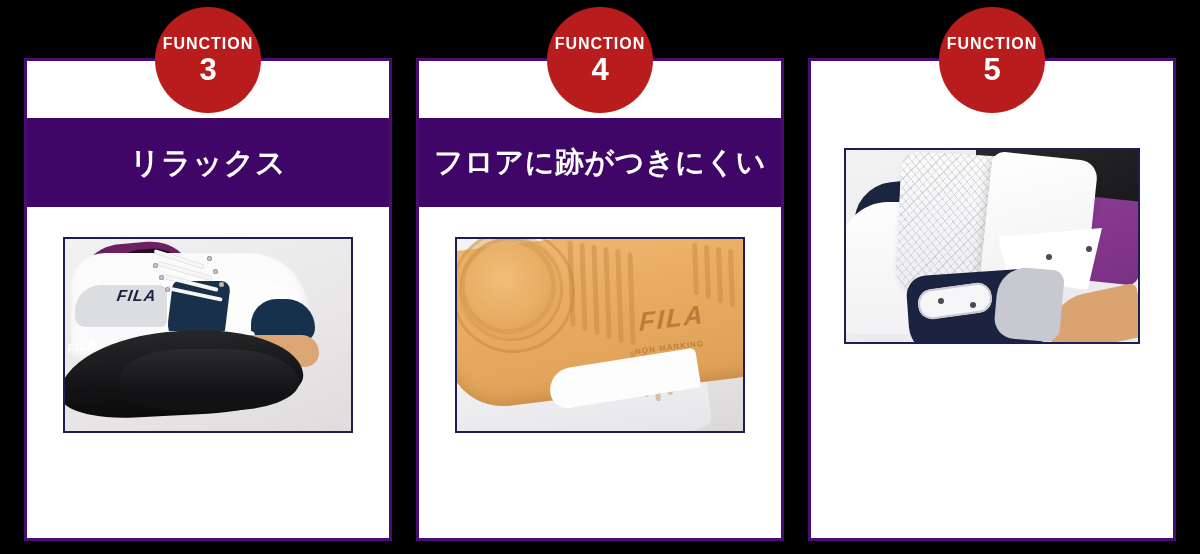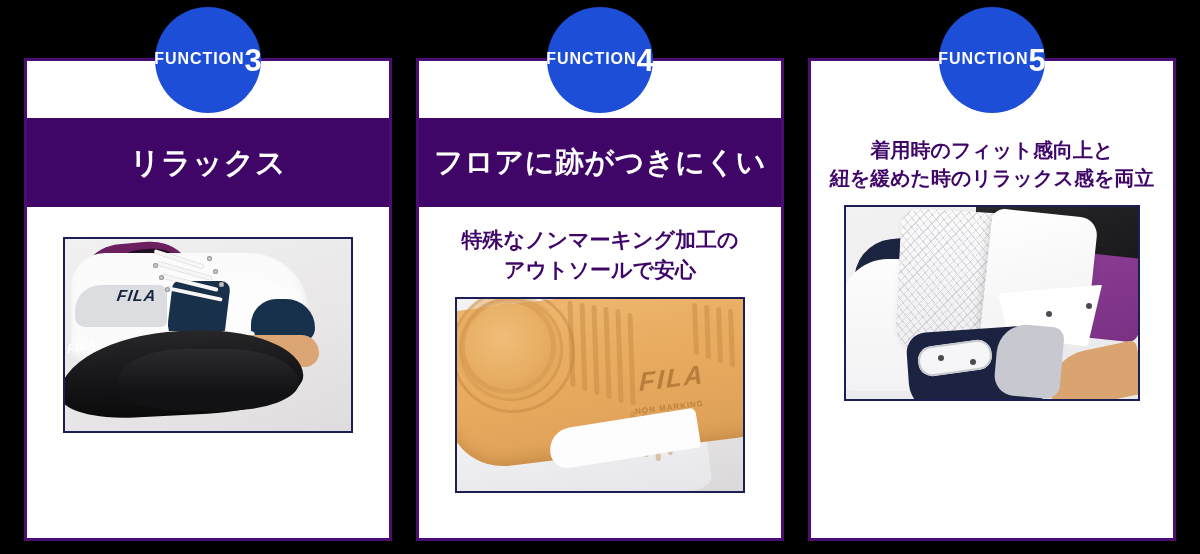--- a/index.html
+++ b/index.html
@@ -297,24 +297,24 @@
     position:absolute; width:6px; height:6px; border-radius:50%;
     background:#4a4a52;
   }
 
   
   .badge {
     position: absolute;
     width: 106px;
     height: 106px;
     border-radius: 50%;
-    background: #1d4ed8;
+    background: #b91c1c;
     color: #ffffff;
     display: flex;
-    flex-direction: row;
+    flex-direction: column;
     align-items: center;
     justify-content: center;
     z-index: 5;
   }
   .badge.b1 { left: 155px; top: 7px; }
   .badge.b2 { left: 547px; top: 7px; }
   .badge.b3 { left: 939px; top: 7px; }
 
   .badge-word {
     font-size: 16px;
@@ -379,22 +379,20 @@
   </div>
 
   <div class="card c2">
     <div class="card-topstrip"></div>
 
     <div class="card-band">
       <div class="card-band-title">フロアに跡がつきにくい</div>
     </div>
 
     <div class="card-body">
-      <div class="card-desc">特殊なノンマーキング加工の
-アウトソールで安心</div>
 
       <div class="photo">
         <div class="ph-inner">
           <div class="p2-bg"></div>
           <div class="p2-upper"></div>
           <div class="p2-sole"></div>
 
           <div class="p2-ring" style="left:2px;  top:-2px; width:104px; height:104px; transform:rotate(-7deg);"></div>
           <div class="p2-ring" style="left:-6px; top:-10px; width:124px; height:124px; transform:rotate(-7deg);"></div>
           <div class="p2-heel"></div>
@@ -420,22 +418,20 @@
         </div>
       </div>
     </div>
   </div>
 
   <div class="card c3">
     <div class="card-topstrip"></div>
 
 
     <div class="card-body">
-      <div class="card-desc">着用時のフィット感向上と
-紐を緩めた時のリラックス感を両立</div>
 
       <div class="photo">
         <div class="ph-inner">
           <div class="p3-bg"></div>
           <div class="p3-black"></div>
           <div class="p3-purple"></div>
           <div class="p3-navy-l"></div>
           <div class="p3-white-l"></div>
           <div class="p3-gum"></div>
           <div class="p3-mesh"></div>

